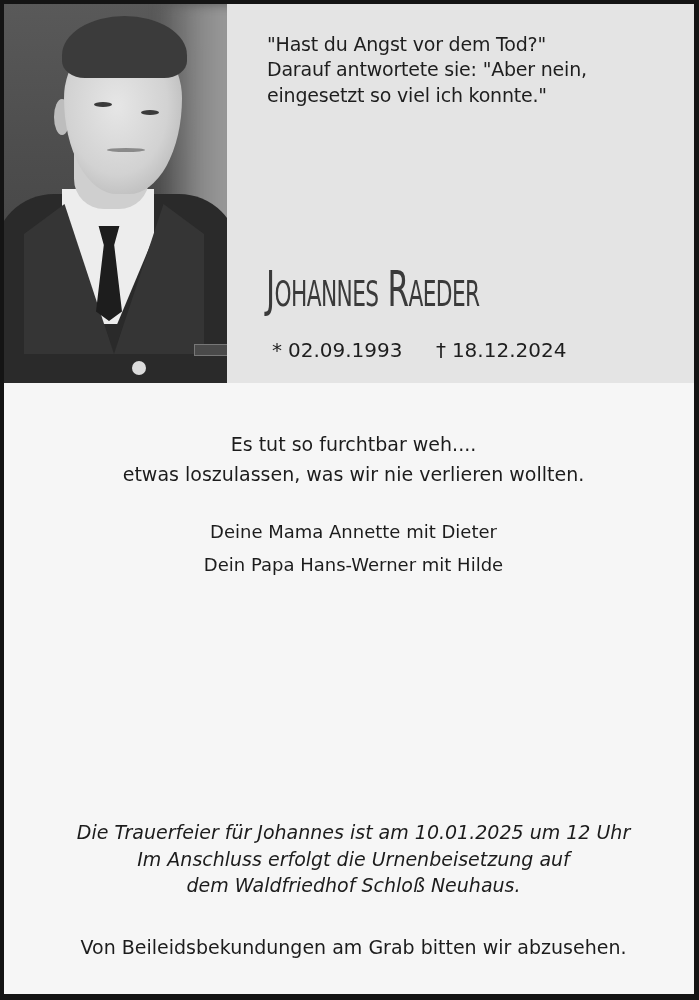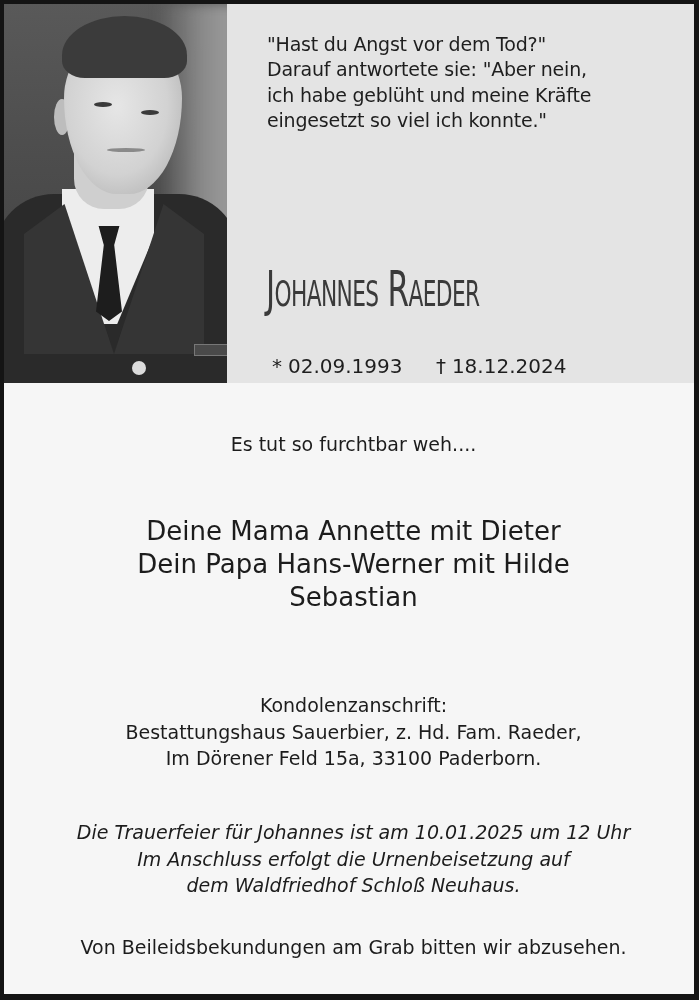--- a/index.html
+++ b/index.html
@@ -97,33 +97,33 @@
     .name {
       position: absolute; left: 262px; top: 250px; width: 420px;
       font-family: "DejaVu Sans", sans-serif;
       font-size: 50px; line-height: 70px; color: #3a3a3a;
       font-variant: small-caps; letter-spacing: -1px;
       transform: scaleX(0.62); transform-origin: left center;
       white-space: nowrap; font-weight: normal;
     }
     .dates {
       position: absolute; left: 268px; top: 331px; width: 420px;
-      font-size: 20px; line-height: 30px; color: #1e1e1e; white-space: nowrap; margin-top: 16px;
+      font-size: 20px; line-height: 30px; color: #1e1e1e; white-space: nowrap;
     }
     .dates .sym { display: inline-block; margin-right: 6px; }
     .dates .died { margin-left: 27px; }
 
     .body {
       position: absolute; left: 0; top: 379px; width: 690px; height: 611px;
       text-align: center;
     }
     .block { position: absolute; left: 0; width: 690px; text-align: center; }
     .block .line { display: block; white-space: nowrap; padding-left: 9px; }
     .lead { top: 46px; font-size: 19px; line-height: 30px; }
-    .family { top: 132px; font-size: 26px; line-height: 33px; }
+    .family { top: 132px; font-size: 18px; line-height: 33px; }
     .address { top: 309px; font-size: 19px; line-height: 26.5px; }
     .ceremony { top: 436px; font-size: 19px; line-height: 26.5px; font-style: italic; }
     .closing { top: 550px; font-size: 19px; line-height: 28px; }
   </style>
 </head>
 <body>
 
 <div class="frame">
   <div class="card">
 
@@ -142,48 +142,42 @@
         <div class="eye l"></div>
         <div class="eye r"></div>
         <div class="mouth"></div>
         <div class="badge"></div>
         <div class="button"></div>
       </div>
 
       <div class="quote">
         <span class="line">"Hast du Angst vor dem Tod?"</span>
         <span class="line">Darauf antwortete sie: "Aber nein,</span>
-        <span class="line">ich habe geblüht und meine Kräfte</span>
         <span class="line">eingesetzt so viel ich konnte."</span>
       </div>
 
       <div class="name">Johannes Raeder</div>
 
       <div class="dates">
         <span class="sym">*</span><span>02.09.1993</span>
         <span class="sym died">†</span><span>18.12.2024</span>
       </div>
     </div>
 
     <div class="body">
       <div class="block lead">
         <span class="line">Es tut so furchtbar weh....</span>
+        <span class="line">etwas loszulassen, was wir nie verlieren wollten.</span>
       </div>
 
       <div class="block family">
         <span class="line">Deine Mama Annette mit Dieter</span>
         <span class="line">Dein Papa Hans-Werner mit Hilde</span>
-        <span class="line">Sebastian</span>
       </div>
 
-      <div class="block address">
-        <span class="line">Kondolenzanschrift:</span>
-        <span class="line">Bestattungshaus Sauerbier, z. Hd. Fam. Raeder,</span>
-        <span class="line">Im Dörener Feld 15a, 33100 Paderborn.</span>
-      </div>
 
       <div class="block ceremony">
         <span class="line">Die Trauerfeier für Johannes ist am 10.01.2025 um 12 Uhr</span>
         <span class="line">Im Anschluss erfolgt die Urnenbeisetzung auf</span>
         <span class="line">dem Waldfriedhof Schloß Neuhaus.</span>
       </div>
 
       <div class="block closing">
         <span class="line">Von Beileidsbekundungen am Grab bitten wir abzusehen.</span>
       </div>

